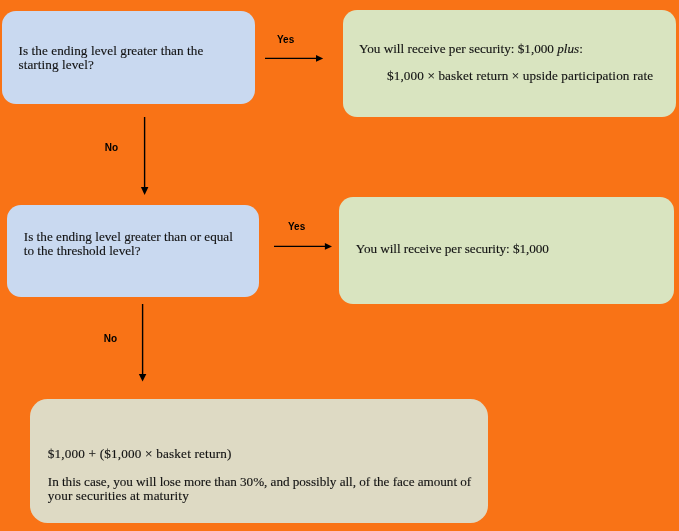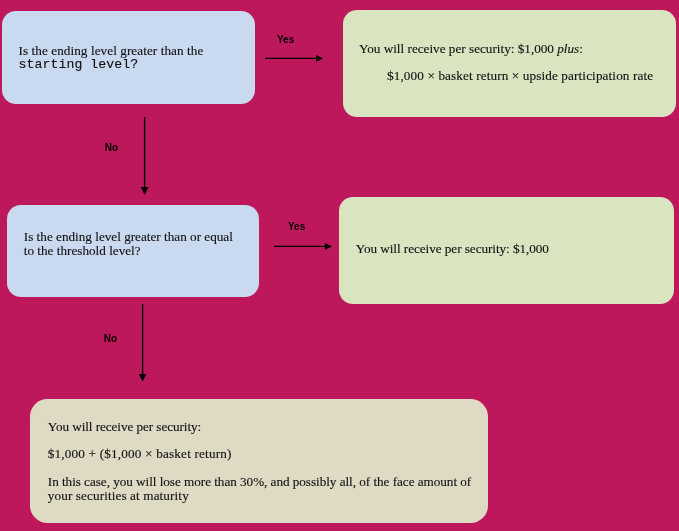--- a/index.html
+++ b/index.html
@@ -5,21 +5,21 @@
 <style>
   html, body {
     margin: 0;
     padding: 0;
     background: #ffffff;
   }
   #flowchart {
     position: relative;
     width: 679px;
     height: 531px;
-    background: #be185d;
+    background: #f97316;
     overflow: hidden;
     font-family: "Liberation Serif", serif;
   }
   .node {
     position: absolute;
     box-sizing: border-box;
   }
   .node-blue  { background: #c9d9f0; border-radius: 14px; }
   .node-green { background: #d9e4c0; border-radius: 14px; }
   .node-beige { background: #dedac4; border-radius: 17.5px; }
@@ -53,35 +53,34 @@
   .edge-line { stroke: #000000; stroke-width: 1.4; fill: none; }
   .edge-head { fill: #000000; }
 </style>
 </head>
 <body>
 
 <div id="flowchart">
 
   <div class="node node-blue" style="left:2px; top:11.3px; width:253px; height:92.3px;"></div>
   <div class="ntext" style="left:18.5px; top:44px; letter-spacing:0.07px;">Is the ending level greater than the</div>
-  <div class="ntext" style="left:18.5px; top:58px; letter-spacing:0.07px;font-family:Liberation Mono, monospace;">starting level?</div>
+  <div class="ntext" style="left:18.5px; top:58px; letter-spacing:0.07px;">starting level?</div>
 
   <div class="node node-green" style="left:343px; top:9.5px; width:332.5px; height:107px;"></div>
   <div class="ntext" style="left:359px; top:42px;"><span>You will receive per security: $1,000 </span><i>plus</i><span>:</span></div>
   <div class="ntext" style="left:359px; top:68.5px; letter-spacing:0.12px;margin-left:28px;">$1,000 × basket return × upside participation rate</div>
 
   <div class="node node-blue" style="left:7px; top:205.4px; width:252px; height:92.1px;"></div>
   <div class="ntext" style="left:23.8px; top:230px;">Is the ending level greater than or equal</div>
   <div class="ntext" style="left:23.8px; top:244px;">to the threshold level?</div>
 
   <div class="node node-green" style="left:339.2px; top:196.5px; width:335.2px; height:107px;"></div>
   <div class="ntext" style="left:355.8px; top:242px; letter-spacing:-0.05px;">You will receive per security: $1,000</div>
 
   <div class="node node-beige" style="left:30px; top:398.6px; width:458.4px; height:124.4px;"></div>
-  <div class="ntext" style="left:47.8px; top:419.5px; letter-spacing:-0.07px;">You will receive per security:</div>
   <div class="ntext" style="left:47.8px; top:447px; letter-spacing:0.18px;">$1,000 + ($1,000 × basket return)</div>
   <div class="ntext" style="left:47.8px; top:475px; letter-spacing:-0.04px;">In this case, you will lose more than 30%, and possibly all, of the face amount of</div>
   <div class="ntext" style="left:47.8px; top:489px; letter-spacing:0.11px;text-align:center;">your securities at maturity</div>
 
   <svg class="arrow-layer" viewBox="0 0 679 531">
     <g>
       <line class="edge-line" x1="265" y1="58.4" x2="317" y2="58.4"></line>
       <polygon class="edge-head" points="316,55.1 323.2,58.4 316,61.8"></polygon>
     </g>
     <g>

